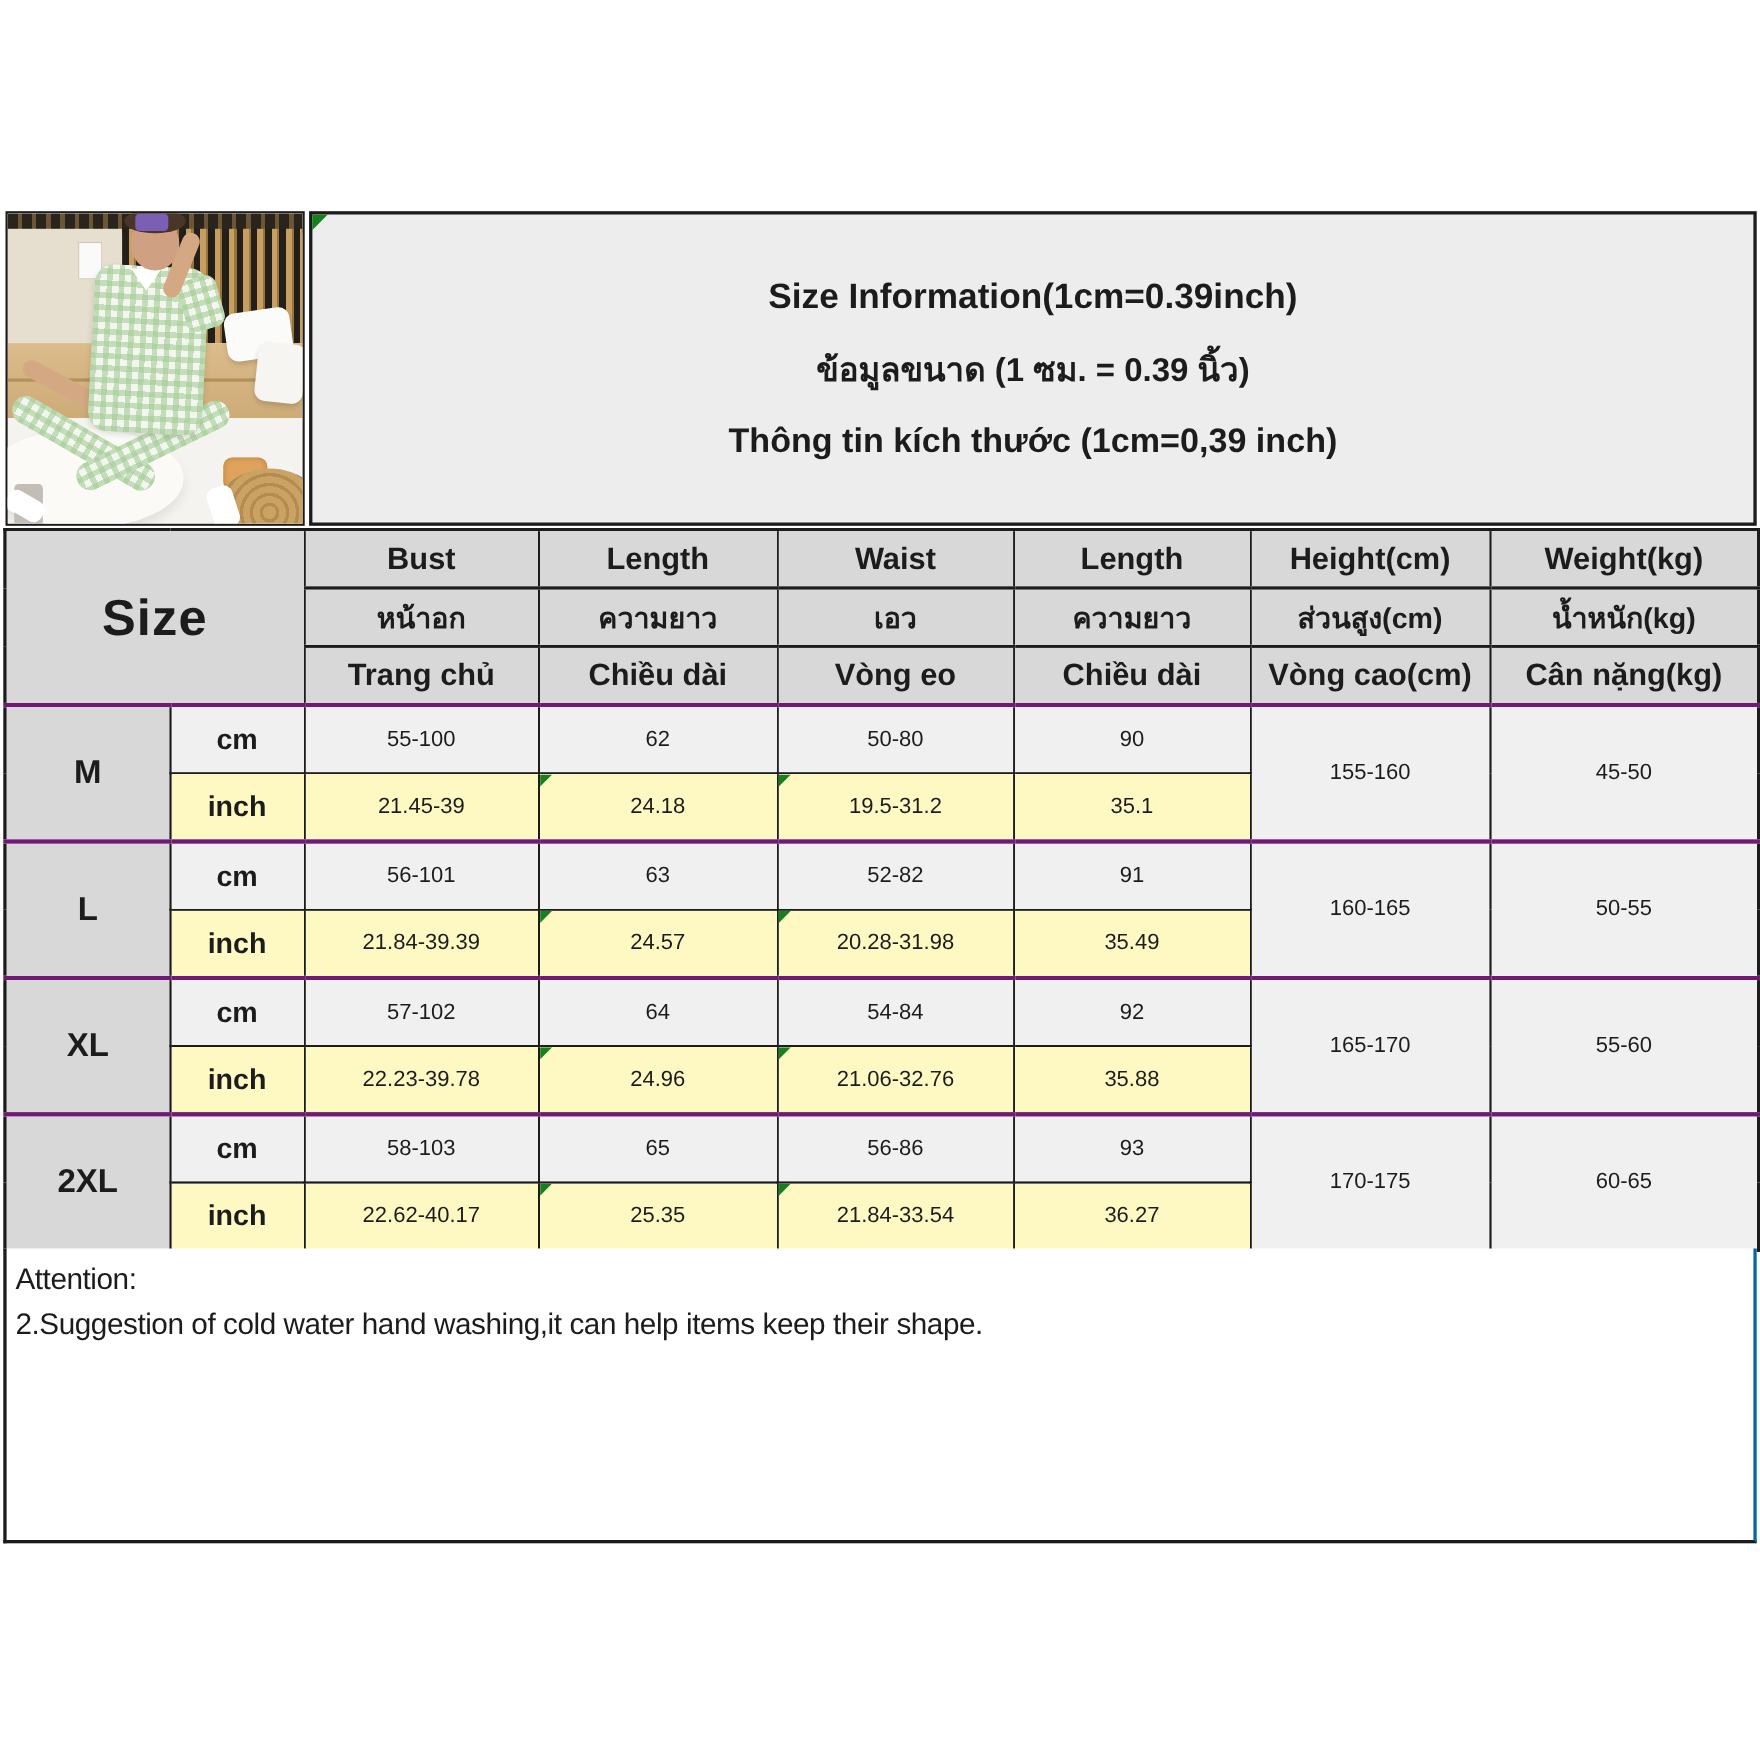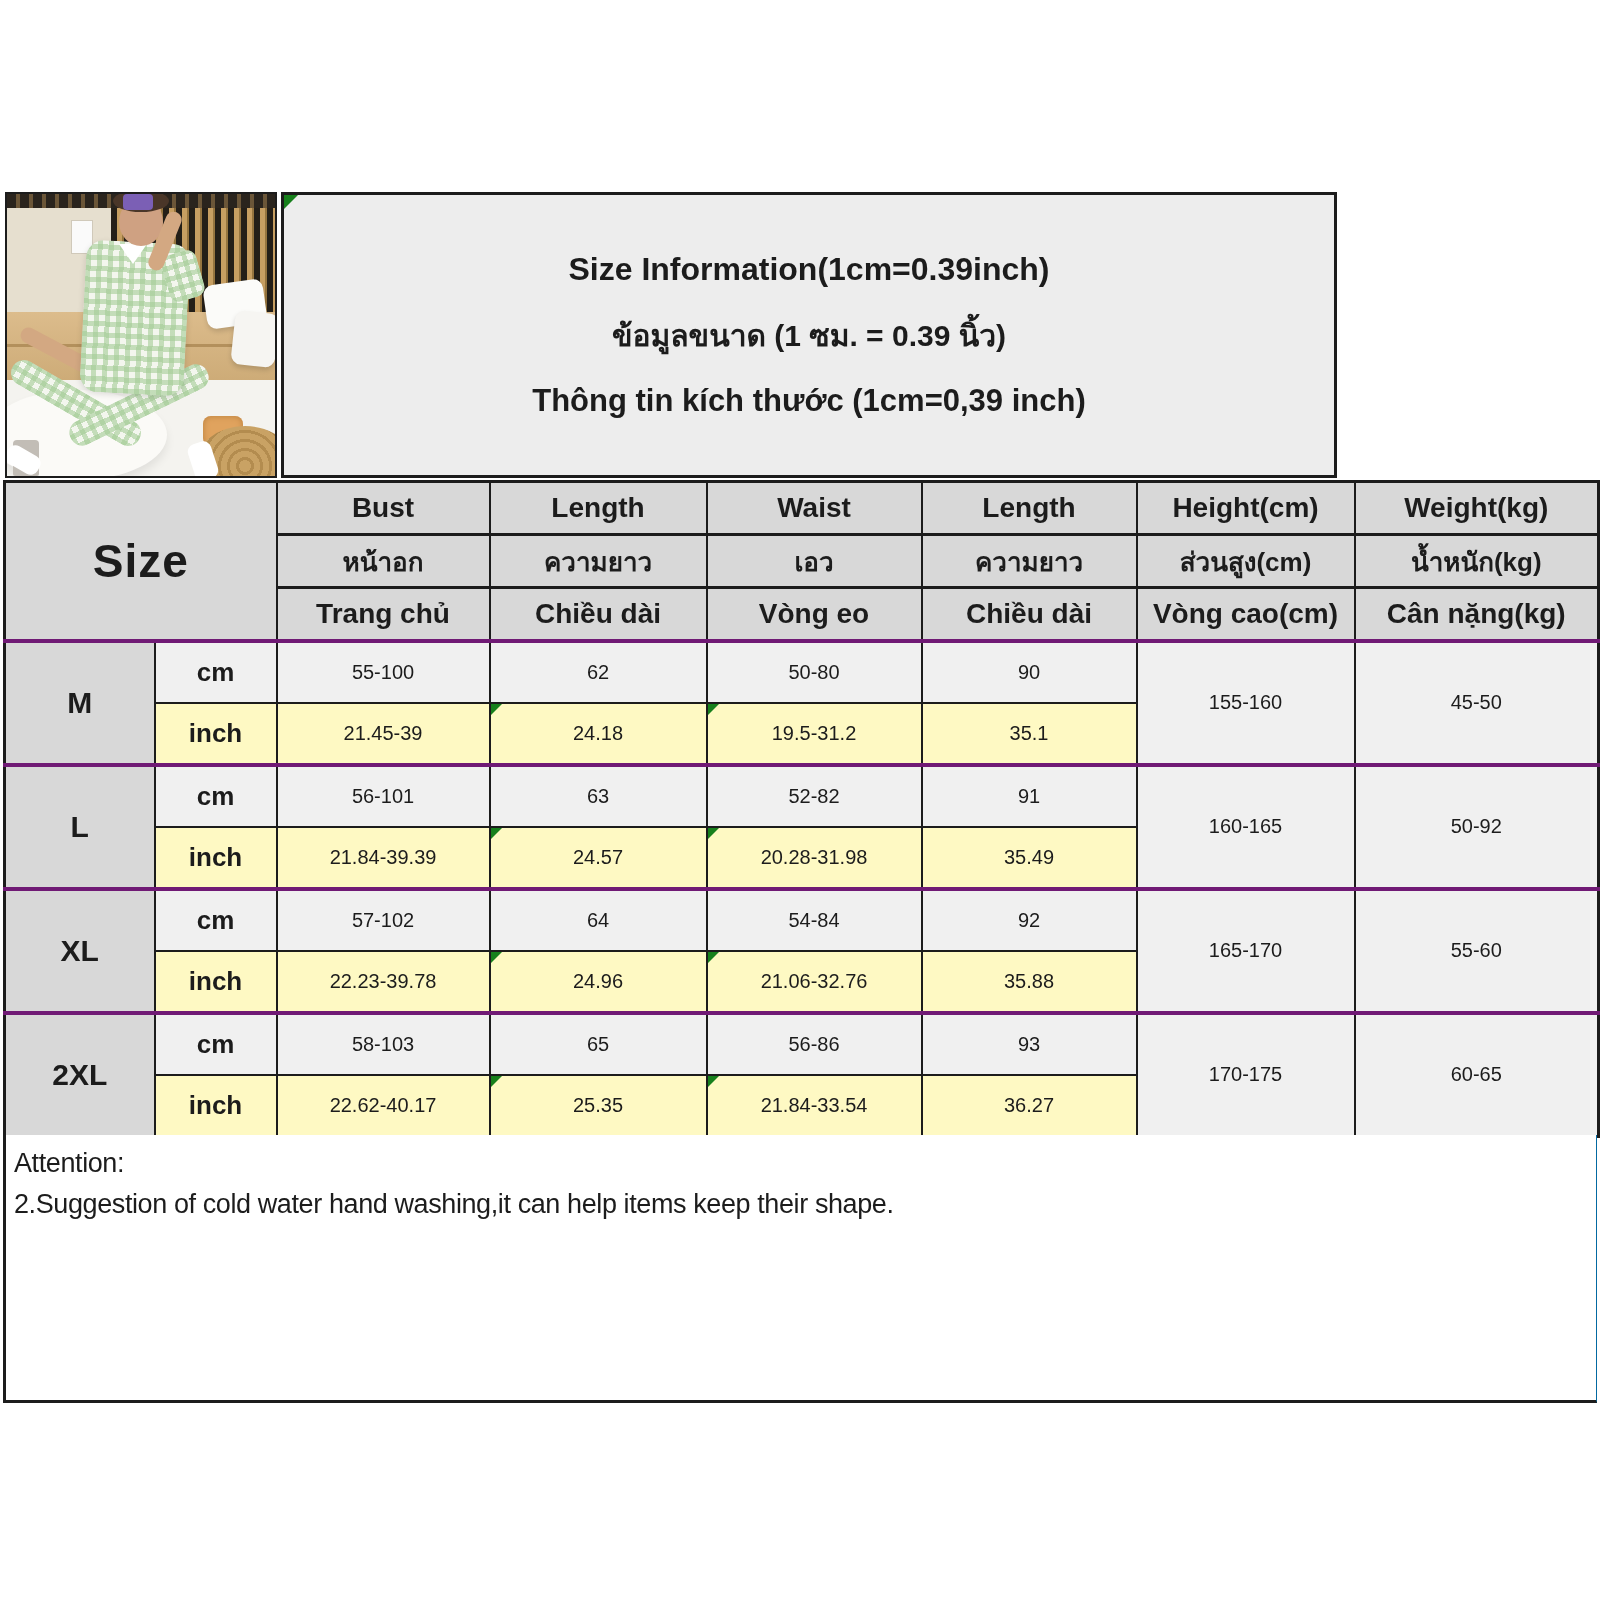--- a/index.html
+++ b/index.html
@@ -1,21 +1,21 @@
 <!DOCTYPE html>
 <html><head>
 <meta charset="utf-8">
 <style>
   html,body{margin:0;padding:0;background:#ffffff;}
   .canvas{
     position:relative;width:1600px;height:1600px;background:#ffffff;overflow:hidden;
     font-family:"Liberation Sans","DejaVu Sans",sans-serif;color:#1c1c1c;
   }
   
-  .top-row{position:absolute;left:5px;top:192px;width:1332px;height:286px;display:flex;}
+  .top-row{position:absolute;left:5px;top:192px;width:1592px;height:286px;display:flex;}
   .photo{
     position:relative;width:268px;height:282px;flex:0 0 auto;
     border:2px solid #1c1c1c;overflow:hidden;background:#f4f3ef;
   }
   .title-panel{
     position:relative;flex:1 1 auto;margin-left:4px;background:#ededed;
     border:3px solid #1c1c1c;display:flex;flex-direction:column;justify-content:center;
     align-items:center;gap:24px;
   }
   .title-panel::before{ 
@@ -79,21 +79,21 @@
   .band{background:#f0f0f0;}
   .white{background:#fef9c3;margin-left:37px;}
   tr.block-start td{border-top:4px solid #701a75;}
   tr.hrow th{border-bottom:3px solid #1c1c1c;}
   td.gt::before{content:"";position:absolute;top:0;left:0;
     border-top:11px solid #17801c;border-right:11px solid transparent;}
 
   
   .attention{
     position:absolute;left:3px;top:1135px;width:1594px;height:268px;
-    border-left:3px solid #1c1c1c;border-right:1px solid #0369a1;border-bottom:3px solid #1c1c1c;
+    border-left:3px solid #1c1c1c;border-right:3px solid #0369a1;border-bottom:3px solid #1c1c1c;
     box-sizing:border-box;background:#ffffff;padding:6px 8px 0 8px;
   }
   .attention p{margin:4px 0;font-size:27px;line-height:1.38;letter-spacing:-0.4px;max-width:1520px;}
 </style>
 </head>
 <body>
 
 <div class="canvas">
 
   <div class="top-row">
@@ -192,21 +192,21 @@
       </tr>
 
       <tr class="drow block-start">
         <td class="sizelab" rowspan="2">L</td>
         <td class="unit band">cm</td>
         <td class="val band">56-101</td>
         <td class="val band">63</td>
         <td class="val band">52-82</td>
         <td class="val band">91</td>
         <td class="val band" rowspan="2">160-165</td>
-        <td class="val band" rowspan="2">50-92</td>
+        <td class="val band" rowspan="2">50-55</td>
       </tr>
       <tr class="drow">
         <td class="unit white">inch</td>
         <td class="val white">21.84-39.39</td>
         <td class="val white gt">24.57</td>
         <td class="val white gt">20.28-31.98</td>
         <td class="val white">35.49</td>
       </tr>
 
       <tr class="drow block-start">

